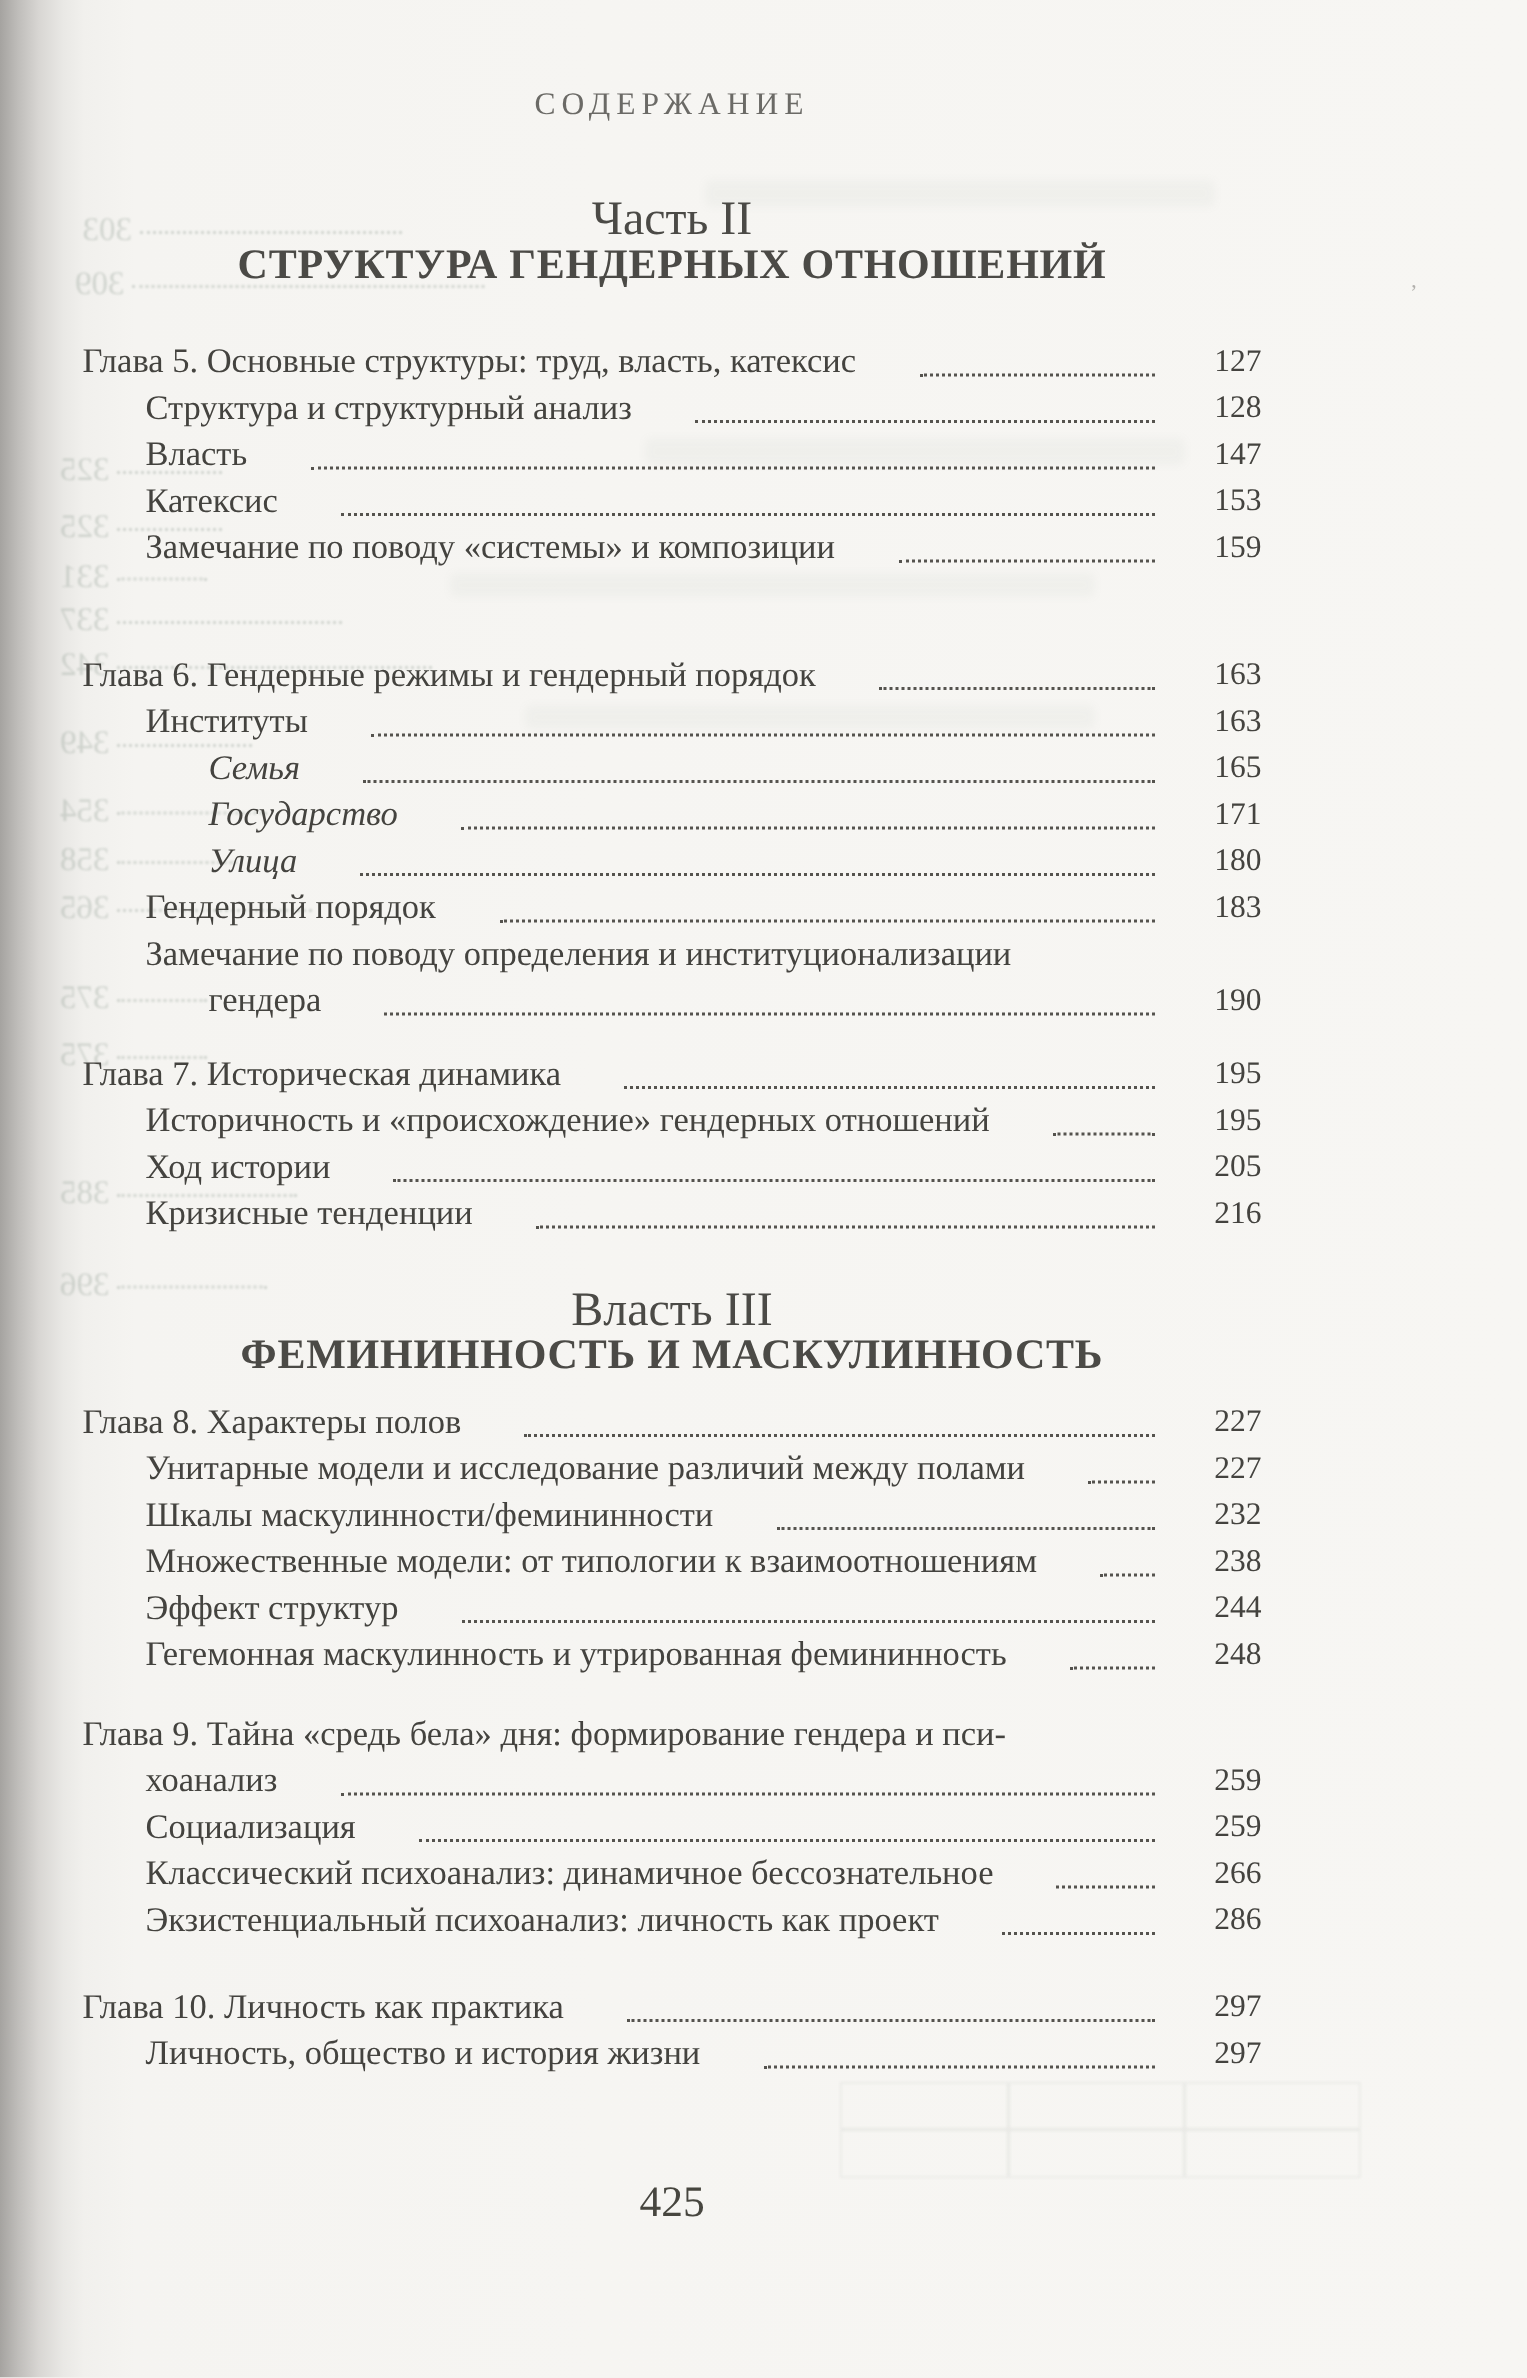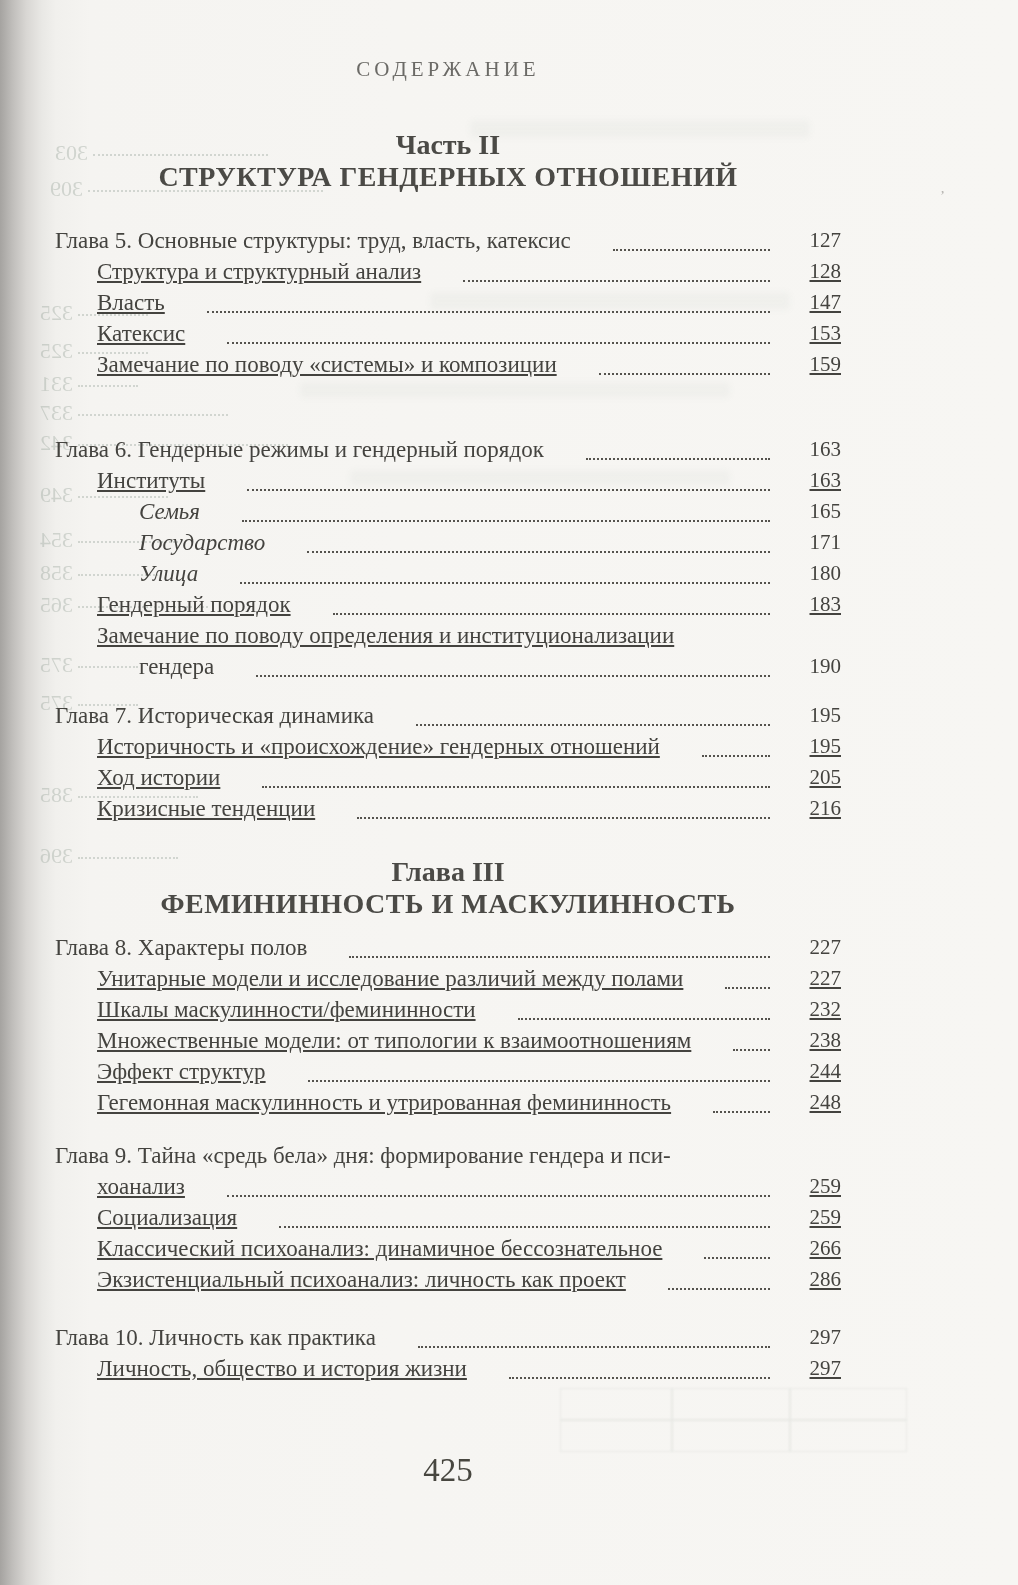--- a/index.html
+++ b/index.html
@@ -38,41 +38,41 @@
   }
   
   .content{position:absolute;left:55px;top:0;width:786px;height:100%;color:#44433f;}
   .toc-header{
     position:absolute;top:57px;left:0;width:100%;text-align:center;
     font-size:21px;letter-spacing:4px;color:#6b6a66;
   }
   .part-heading{position:absolute;left:0;width:100%;text-align:center;color:#4b4a46;}
   .part-heading.ph2{top:131px;}
   .part-heading.ph3{top:858px;}
-  .part-label{font-size:28px;font-weight:bold;line-height:28px;}
+  .part-label{font-size:32px;font-weight:normal;line-height:28px;}
   .part-title{font-size:28px;font-weight:bold;letter-spacing:.5px;line-height:32px;margin-top:2px;}
   .toc-block{position:absolute;left:0;right:0;}
   .b1{top:225px}.b2{top:434px}.b3{top:700px}
   .b4{top:932px}.b5{top:1140px}.b6{top:1322px}
   .toc-row{
     display:flex;align-items:flex-start;height:31px;
     font-size:23px;line-height:31px;white-space:nowrap;gap:38px;
   }
-  .lvl1{padding-left:42px;text-decoration:underline;}
+  .lvl1{padding-left:42px;}
   .lvl2{padding-left:84px;}
   .toc-row.italic .toc-label{font-style:italic;}
   .toc-dots{
     flex:1;align-self:flex-end;height:0;
     border-bottom:2px dotted #55534e;
     margin:0 2px 5px 4px;min-width:12px;
   }
   .toc-num{font-size:21px;}
   .folio{
     position:absolute;top:1452px;left:0;width:100%;text-align:center;
-    font-size:33px;color:#47463f;
+    font-size:29px;color:#47463f;
   }
 </style>
 </head>
 <body>
 
 <div class="page">
 
   <div class="bleed-layer" id="bleed-layer">
     <div class="smudge" style="left:470px;top:120px;width:340px;height:18px;"></div>
     <div class="smudge" style="left:430px;top:292px;width:360px;height:18px;"></div>
@@ -234,21 +234,21 @@
           <span class="toc-num">205</span>
         </div>
         <div class="toc-row lvl1">
           <span class="toc-label">Кризисные тенденции</span>
           <span class="toc-dots"></span>
           <span class="toc-num">216</span>
         </div>
       </div>
 
     <div class="part-heading ph3">
-      <div class="part-label">Глава III</div>
+      <div class="part-label">Власть III</div>
       <div class="part-title">ФЕМИНИННОСТЬ И МАСКУЛИННОСТЬ</div>
     </div>
 
     <div class="toc-block b4">
         <div class="toc-row lvl0">
           <span class="toc-label">Глава 8. Характеры полов</span>
           <span class="toc-dots"></span>
           <span class="toc-num">227</span>
         </div>
         <div class="toc-row lvl1">

